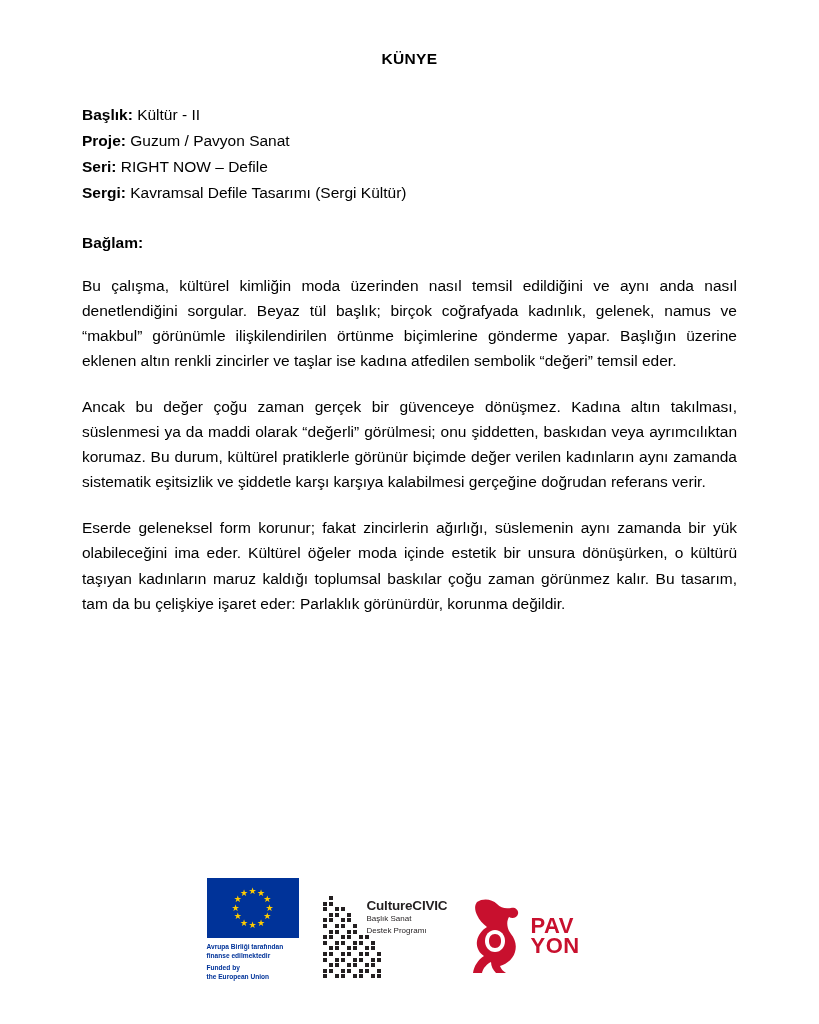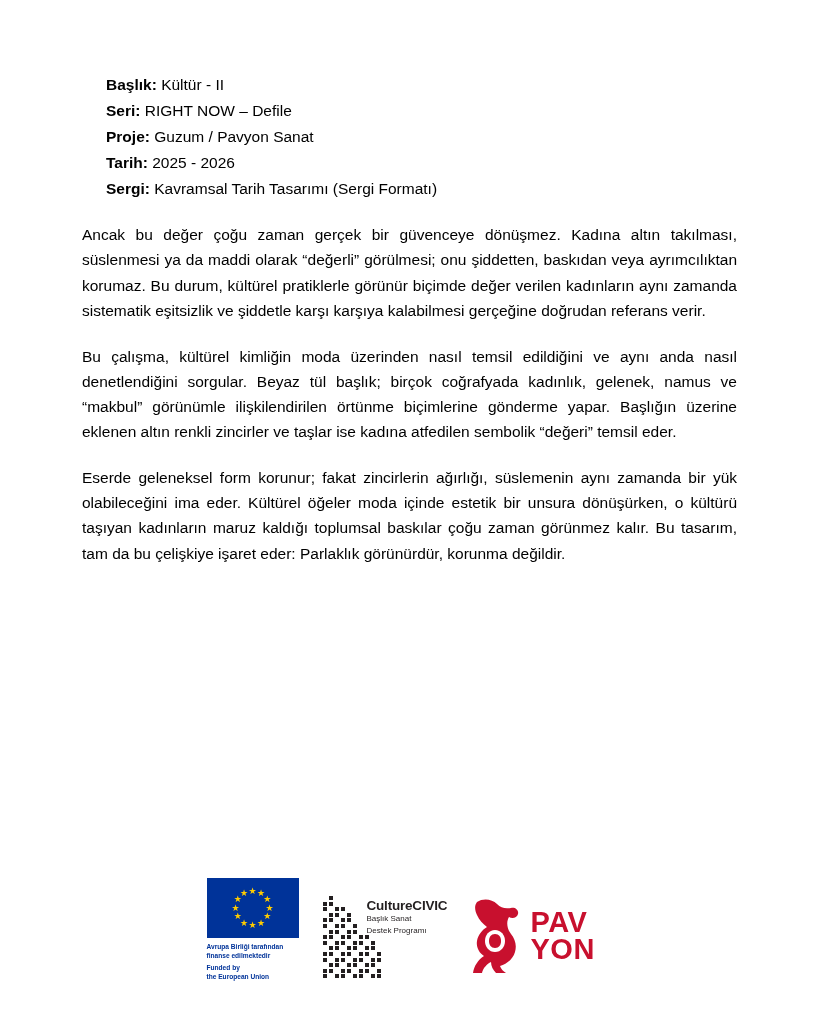--- a/index.html
+++ b/index.html
@@ -31,21 +31,20 @@
   .meta-block {
     margin-top: 34px;
     font-size: 15.5px;
     line-height: 1.67;
   }
   .meta-row {
     white-space: normal;
   }
   .meta-label {
     font-weight: bold;
-    margin-left: 24px;
   }
   .meta-value {
     font-weight: normal;
   }
   .meta-value.italic {
     font-style: italic;
   }
   .section-heading {
     font-weight: bold;
     font-size: 15.5px;
@@ -145,57 +144,55 @@
     gap: 4px;
   }
   .pav-mark {
     width: 62px;
     height: 80px;
     flex: none;
   }
   .pav-word {
     color: #c8102e;
     font-weight: bold;
-    font-size: 29px;
+    font-size: 22px;
     line-height: 0.92;
     letter-spacing: 0.5px;
   }
 </style>
 </head>
 <body>
 
 <div class="page">
 
+  <h1 class="doc-title">KÜNYE</h1>
 
   <div class="meta-block">
     <div class="meta-row">
       <span class="meta-label">Başlık:</span>
       <span class="meta-value">Kültür - II</span>
     </div>
     <div class="meta-row">
+      <span class="meta-label">Proje:</span>
+      <span class="meta-value">Guzum / Pavyon Sanat</span>
+    </div>
+    <div class="meta-row">
       <span class="meta-label">Seri:</span>
       <span class="meta-value">RIGHT NOW – Defile</span>
     </div>
     <div class="meta-row">
-      <span class="meta-label">Proje:</span>
-      <span class="meta-value">Guzum / Pavyon Sanat</span>
-    </div>
-    <div class="meta-row">
-      <span class="meta-label">Tarih:</span>
-      <span class="meta-value">2025 - 2026</span>
-    </div>
-    <div class="meta-row">
       <span class="meta-label">Sergi:</span>
-      <span class="meta-value">Kavramsal Tarih Tasarımı (Sergi Formatı)</span>
+      <span class="meta-value">Kavramsal Defile Tasarımı (Sergi Kültür)</span>
     </div>
   </div>
 
-
+  <div class="section-heading">Bağlam:</div>
+
+  <p class="para">Bu çalışma, kültürel kimliğin moda üzerinden nasıl temsil edildiğini ve aynı anda nasıl denetlendiğini sorgular. Beyaz tül başlık; birçok coğrafyada kadınlık, gelenek, namus ve “makbul” görünümle ilişkilendirilen örtünme biçimlerine gönderme yapar. Başlığın üzerine eklenen altın renkli zincirler ve taşlar ise kadına atfedilen sembolik “değeri” temsil eder.</p>
   <p class="para">Ancak bu değer çoğu zaman gerçek bir güvenceye dönüşmez. Kadına altın takılması, süslenmesi ya da maddi olarak “değerli” görülmesi; onu şiddetten, baskıdan veya ayrımcılıktan korumaz. Bu durum, kültürel pratiklerle görünür biçimde değer verilen kadınların aynı zamanda sistematik eşitsizlik ve şiddetle karşı karşıya kalabilmesi gerçeğine doğrudan referans verir.</p>
-  <p class="para">Bu çalışma, kültürel kimliğin moda üzerinden nasıl temsil edildiğini ve aynı anda nasıl denetlendiğini sorgular. Beyaz tül başlık; birçok coğrafyada kadınlık, gelenek, namus ve “makbul” görünümle ilişkilendirilen örtünme biçimlerine gönderme yapar. Başlığın üzerine eklenen altın renkli zincirler ve taşlar ise kadına atfedilen sembolik “değeri” temsil eder.</p>
   <p class="para">Eserde geleneksel form korunur; fakat zincirlerin ağırlığı, süslemenin aynı zamanda bir yük olabileceğini ima eder. Kültürel öğeler moda içinde estetik bir unsura dönüşürken, o kültürü taşıyan kadınların maruz kaldığı toplumsal baskılar çoğu zaman görünmez kalır. Bu tasarım, tam da bu çelişkiye işaret eder: Parlaklık görünürdür, korunma değildir.</p>
 
   <div class="logos">
 
     <div class="eu-logo">
       <div class="eu-flag" id="eu-flag">
           <span class="eu-star" style="left: 41.5px; top: 8.5px;">★</span>
           <span class="eu-star" style="left: 50px; top: 10.7776px;">★</span>
           <span class="eu-star" style="left: 56.2224px; top: 17px;">★</span>
           <span class="eu-star" style="left: 58.5px; top: 25.5px;">★</span>

